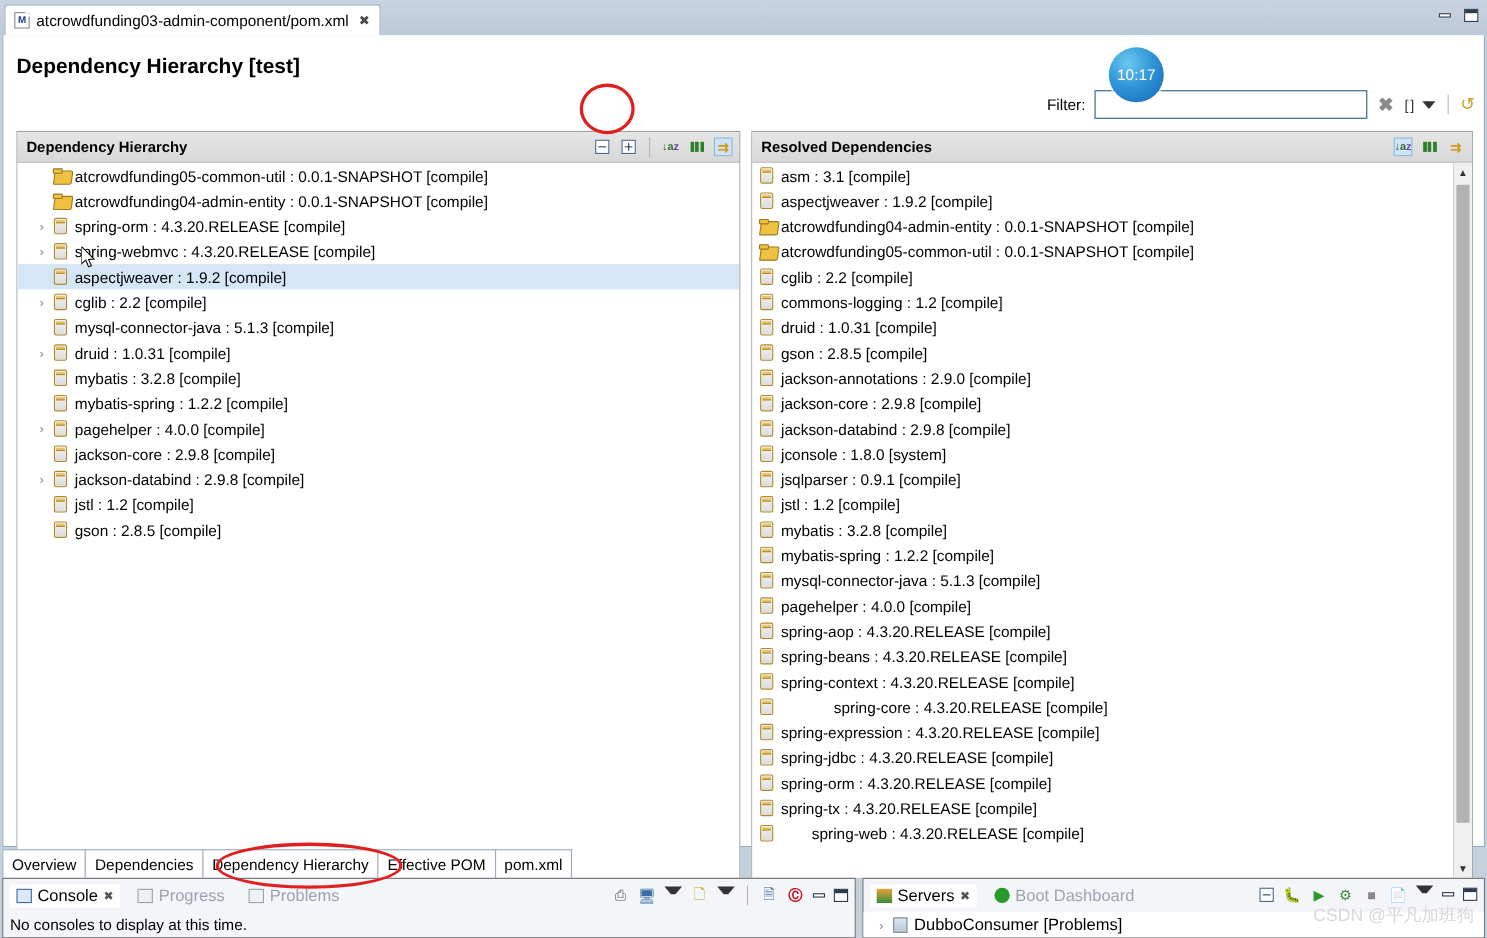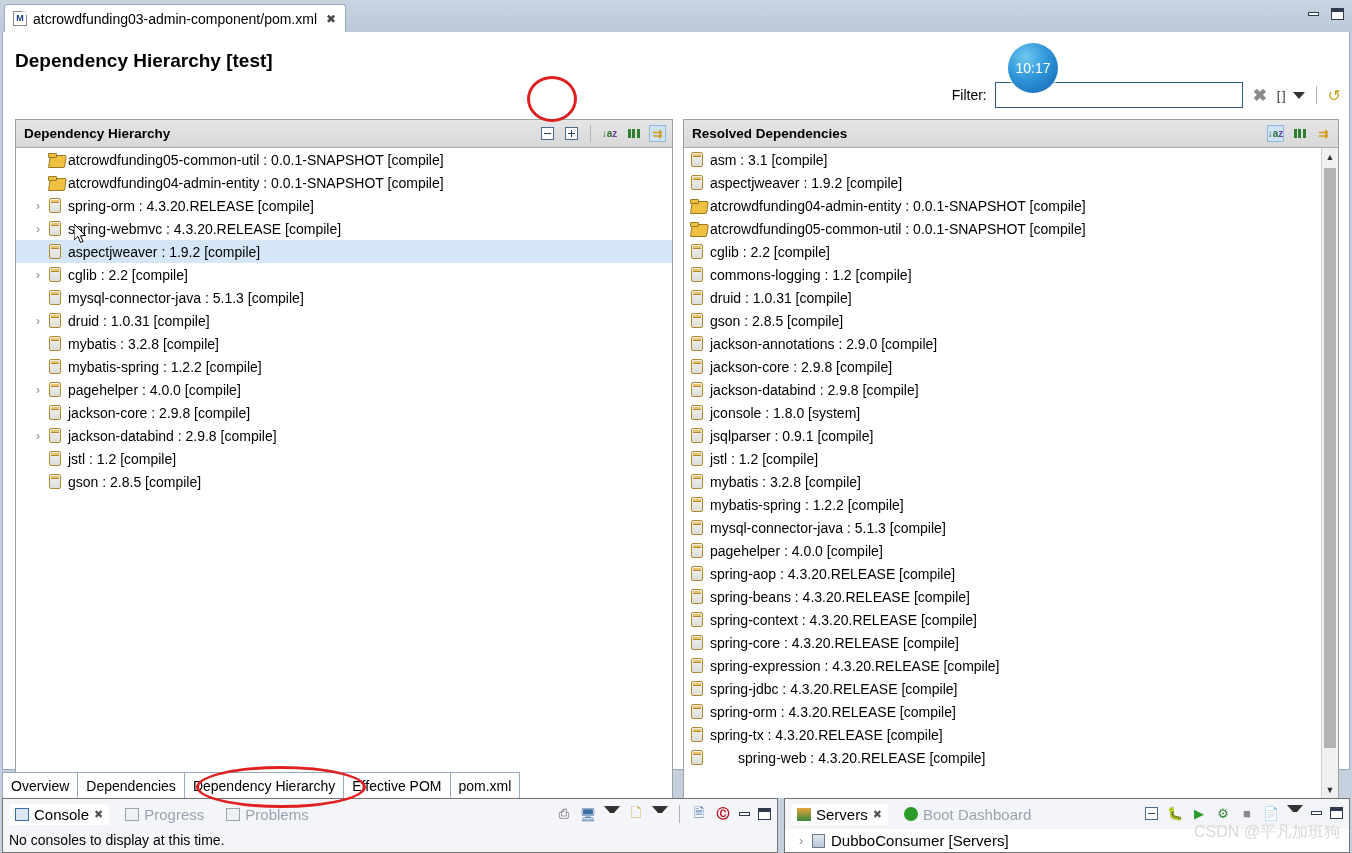--- a/index.html
+++ b/index.html
@@ -461,21 +461,21 @@
             <span class="jar"></span>
           </span>
           <span class="txt">spring-beans : 4.3.20.RELEASE [compile]</span>
         </div>
         <div class="row" style="padding-left: 4px;">
           <span class="ico">
             <span class="jar"></span>
           </span>
           <span class="txt">spring-context : 4.3.20.RELEASE [compile]</span>
         </div>
-        <div class="row" style="padding-left: 4px;">
+        <div class="row" style="padding-left: 4px; gap: 48px;">
           <span class="ico">
             <span class="jar"></span>
           </span>
           <span class="txt">spring-core : 4.3.20.RELEASE [compile]</span>
         </div>
         <div class="row" style="padding-left: 4px;">
           <span class="ico">
             <span class="jar"></span>
           </span>
           <span class="txt">spring-expression : 4.3.20.RELEASE [compile]</span>
@@ -565,21 +565,21 @@
           <span class="mini" style="width: 14px; height: 14px; border-radius: 50%; background: rgb(42, 154, 42); display: inline-block;"></span>
           <span>Boot Dashboard</span>
         </div>
       </div>
     <div id="servers-rows">
         <div class="row" style="padding-left: 8px; background: rgb(255, 255, 255);">
           <span class="exp">›</span>
           <span class="ico">
             <span style="width:13px;height:14px;background:linear-gradient(#dfe7ef,#b9c8d8);border:1px solid #6a7a8a;display:inline-block;"></span>
           </span>
-          <span class="txt" style="font-size: 15px;">DubboConsumer  [Servers]</span>
+          <span class="txt" style="font-size: 15px;">DubboConsumer  [Problems]</span>
         </div>
       </div>
     <div class="bt-tools">
       <span class="ic">
           <span class="sq"></span>
         </span>
       <span class="ic" style="color:#3a6ea5;">🐛</span>
       <span class="ic" style="color:#2a9a2a;">▶</span>
       <span class="ic" style="color:#3a8a3a;">⚙</span>
       <span class="ic" style="color:#888;">■</span>

